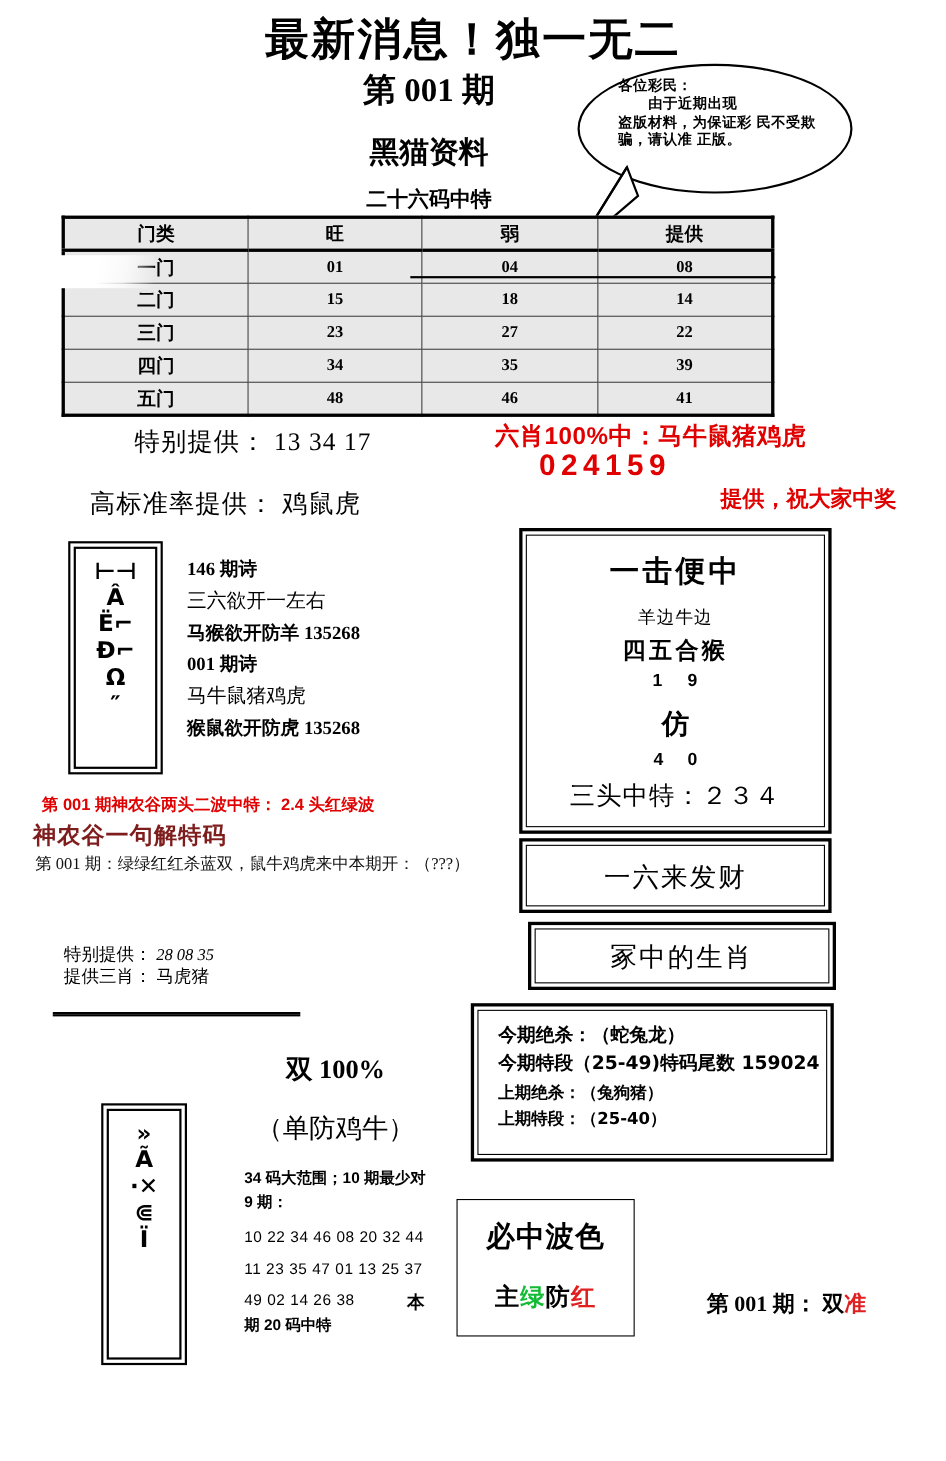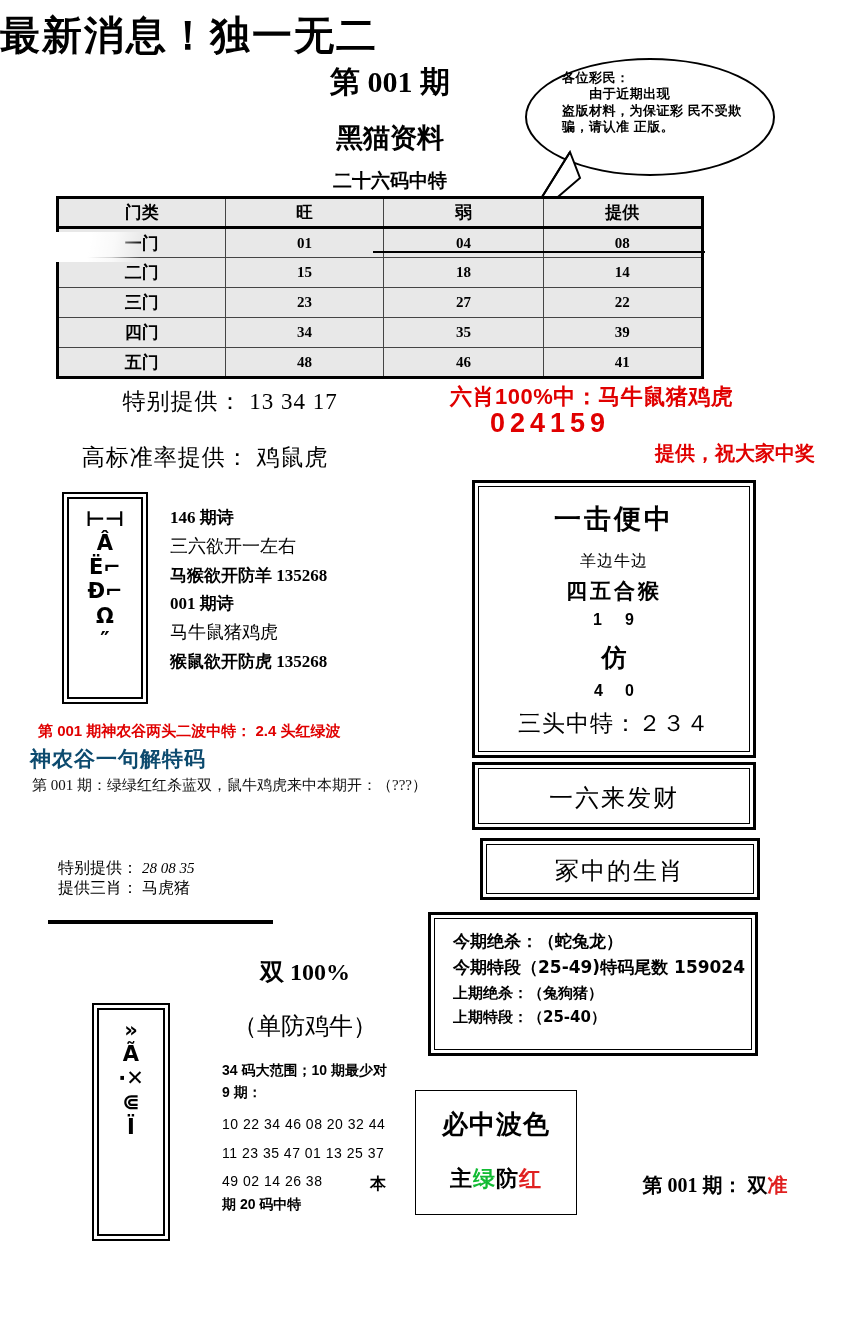--- a/index.html
+++ b/index.html
@@ -9,21 +9,21 @@
     background: #ffffff;
     font-family: "Liberation Serif", "DejaVu Serif", serif;
     color: #000;
     position: relative;
     overflow: hidden;
   }
   .abs { position: absolute; }
 
   
   #main-title {
-    left:0; top:8px; width:860px; 
+    left:0; top:8px; width:860px; text-align:center;
     font-size:40px; font-weight:bold; letter-spacing:2px;
     font-family:"Liberation Serif","DejaVu Serif",serif;
   }
   #issue-title {
     left:0; top:62px; width:780px; text-align:center;
     font-size:30px; font-weight:bold;
   }
   #brand-title {
     left:0; top:120px; width:780px; text-align:center;
     font-size:27px; font-weight:bold;
@@ -127,21 +127,21 @@
   #poem-block .cn { font-weight:normal; font-size:18px; }
 
   
   #red-note-1 {
     left:38px; top:722px; width:420px;
     color:#e00000; font-weight:bold; font-size:15px;
     font-family:"Liberation Sans","DejaVu Sans",sans-serif;
   }
   #red-note-2 {
     left:30px; top:745px; width:420px;
-    color:#0c4a6e; font-weight:bold; font-size:21px;
+    color:#7f1d1d; font-weight:bold; font-size:21px;
     font-family:"DejaVu Sans", sans-serif; letter-spacing:1px;
   }
   #red-note-3 {
     left:32px; top:776px; width:450px;
     color:#111; font-size:15px;
   }
 
   
   #left-provide-1 { left:58px; top:858px; width:300px; font-size:16px; }
   #left-provide-2 { left:58px; top:878px; width:300px; font-size:16px; }

